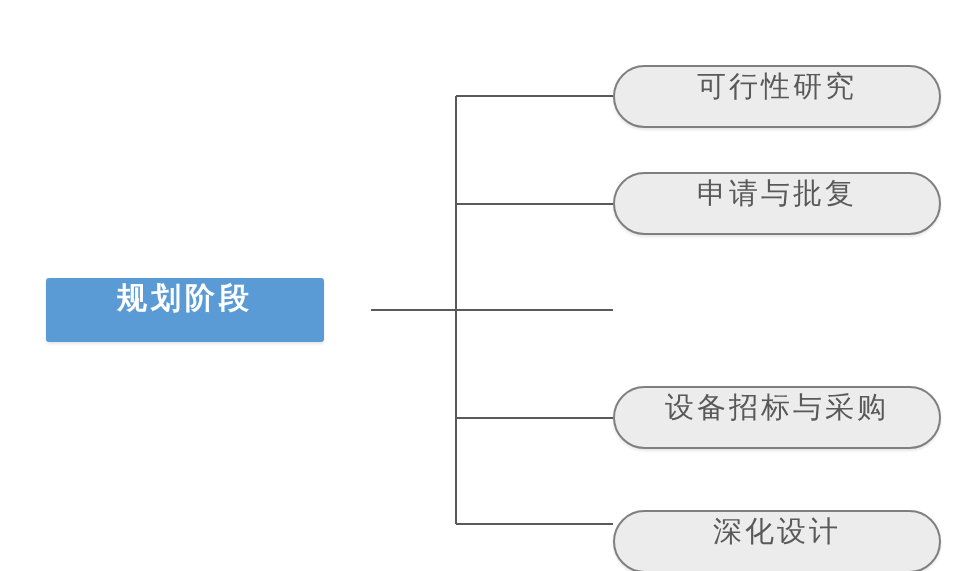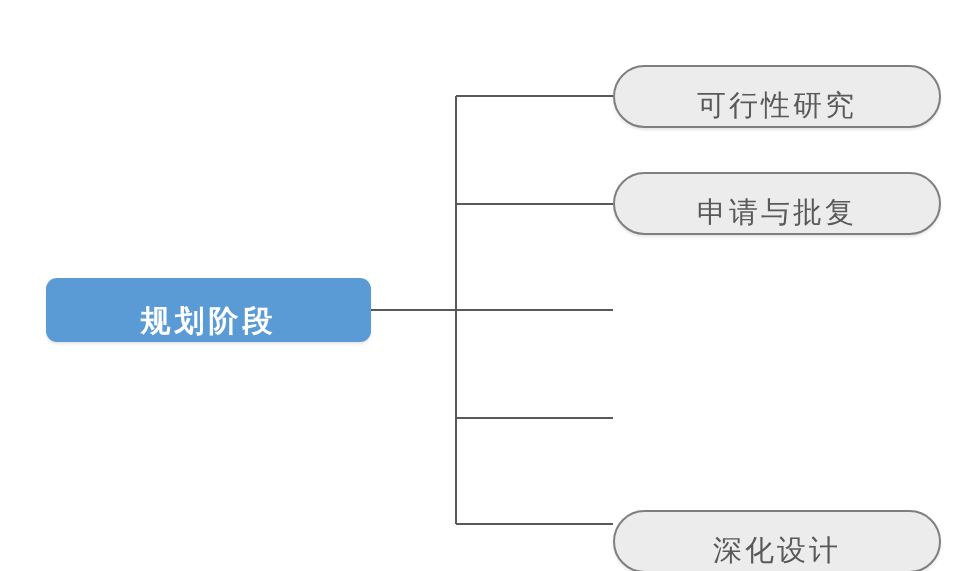--- a/index.html
+++ b/index.html
@@ -22,31 +22,31 @@
     width: 955px;
     height: 571px;
   }
   .connectors line {
     stroke: #595959;
     stroke-width: 2;
   }
   .node {
     position: absolute;
     display: flex;
-    align-items: flex-end;
+    align-items: flex-start;
     justify-content: center;
     box-sizing: border-box;
   }
   .root-node {
     left: 46px;
     top: 278px;
-    width: 325px;
+    width: 278px;
     height: 64px;
     background: #5B9BD5;
-    border-radius: 11px;
+    border-radius: 3px;
     color: #ffffff;
     font-size: 30px;
     font-weight: bold;
     letter-spacing: 4px;
     box-shadow: 0 2px 3px rgba(0,0,0,0.10);
   }
   .child-node {
     left: 613px;
     width: 328px;
     height: 63px;
@@ -87,18 +87,21 @@
 
   <div class="node child-node child-1">
     <span class="node-label">可行性研究</span>
   </div>
 
   <div class="node child-node child-2">
     <span class="node-label">申请与批复</span>
   </div>
 
 
+  <div class="node child-node child-4">
+    <span class="node-label">设备招标与采购</span>
+  </div>
 
   <div class="node child-node child-5">
     <span class="node-label">深化设计</span>
   </div>
 
 </div>
 
 </body></html>

